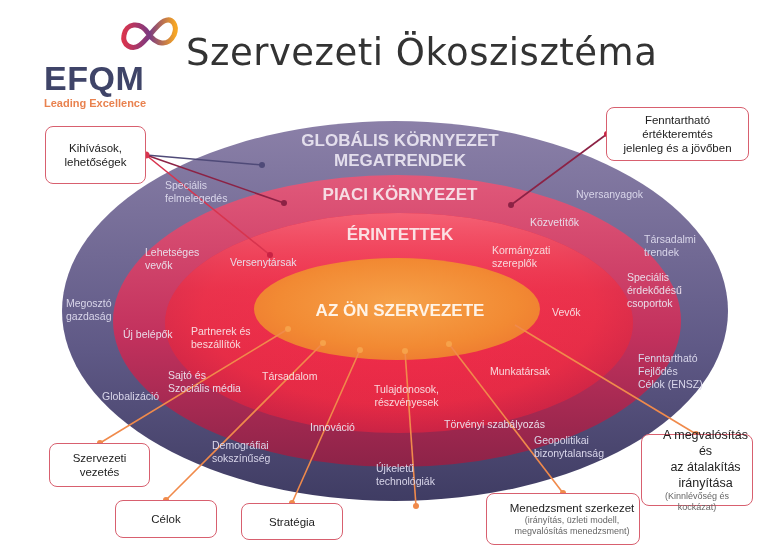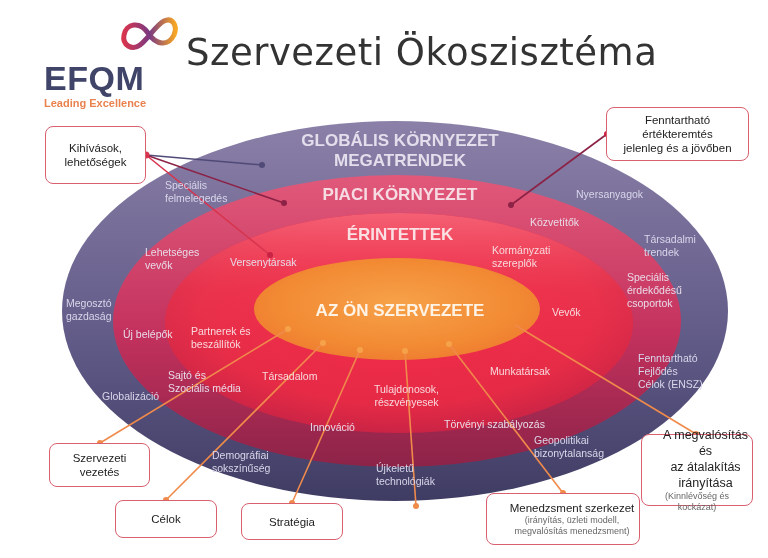--- a/index.html
+++ b/index.html
@@ -131,21 +131,21 @@
   <div class="item onpurple" style="left:66px;top:294px;">
     <div>Megosztó</div>
       <div>gazdaság</div>
   </div>
   <div class="item onpurple" style="left:102px;top:387px;">Globalizáció</div>
   <div class="item onpurple" style="left:638px;top:349px;">
     <div>Fenntartható</div>
       <div>Fejlődés</div>
       <div>Célok (ENSZ)</div>
   </div>
-  <div class="item onpurple" style="left:212px;top:436px;margin-top:10px;">
+  <div class="item onpurple" style="left:212px;top:436px;">
     <div>Demográfiai</div>
       <div>sokszínűség</div>
   </div>
   <div class="item onpurple" style="left:376px;top:459px;">
     <div>Újkeletű</div>
       <div>technológiák</div>
   </div>
   <div class="item onpurple" style="left:534px;top:431px;">
     <div>Geopolitikai</div>
       <div>bizonytalanság</div>

